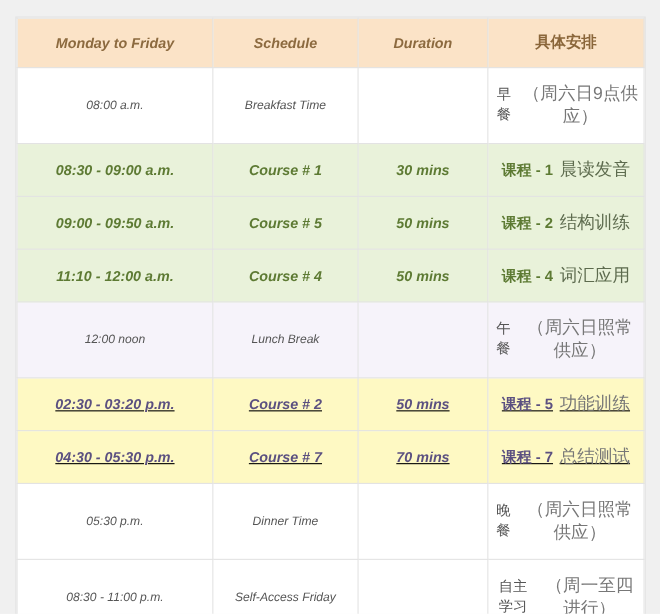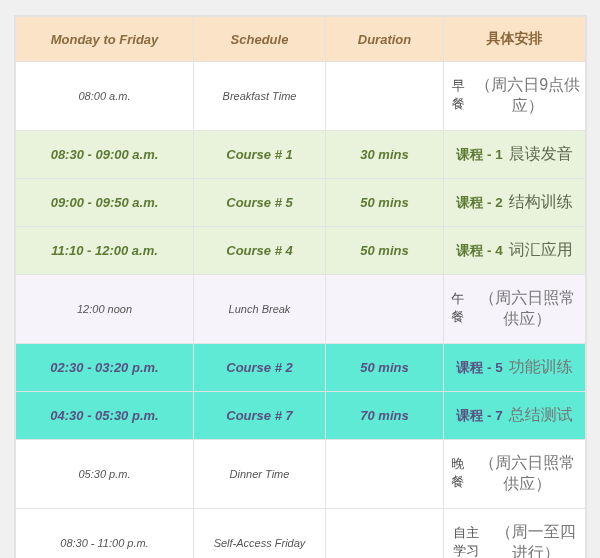--- a/index.html
+++ b/index.html
@@ -50,21 +50,21 @@
   }
   tr.head td.cn {
     font-style: normal;
     font-size: 14px;
     color: #8a663a;
   }
 
   
   .bg-white   { background: #ffffff; }
   .bg-green   { background: #e9f2da; }
-  .bg-purple  { background: #5eead4; }
+  .bg-purple  { background: #fef9c3; text-decoration: underline; }
   .bg-blue    { background: #d8eaf2; }
   .bg-lilac   { background: #f6f3fa; }
   .bg-footer  { background: #fbe3c7; }
 
   .t-green  { color: #5d7a33; }
   .t-purple { color: #5b5080; }
   .t-blue   { color: #2f6e88; }
   .t-gray   { color: #555555; }
   .t-footer { color: #8c6a3f; }
 

